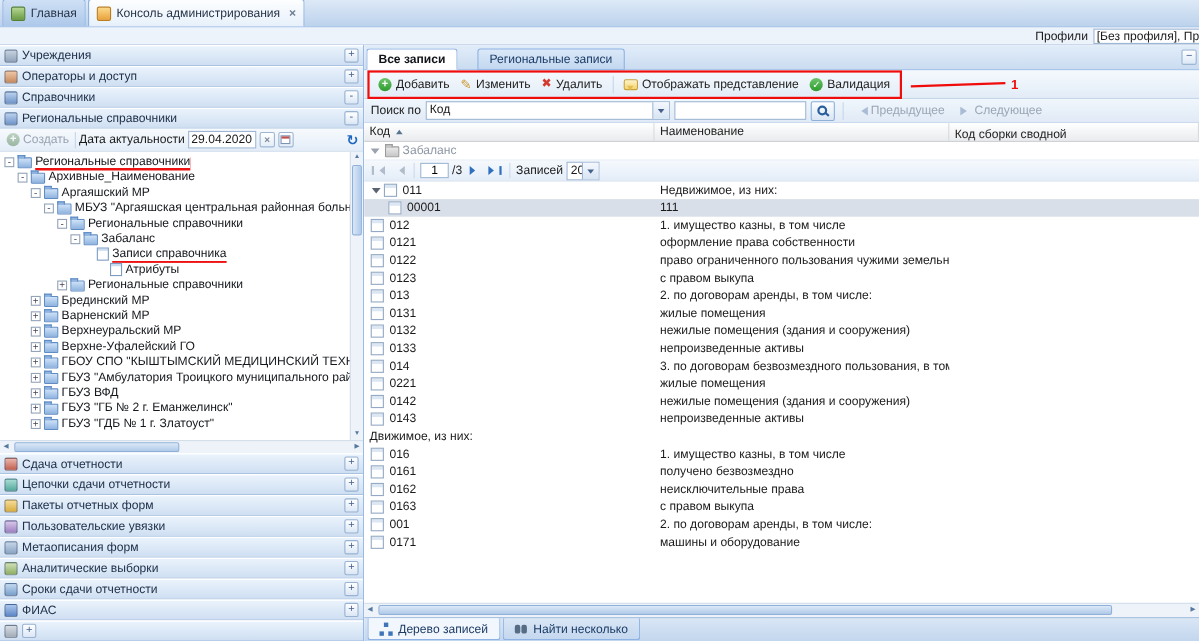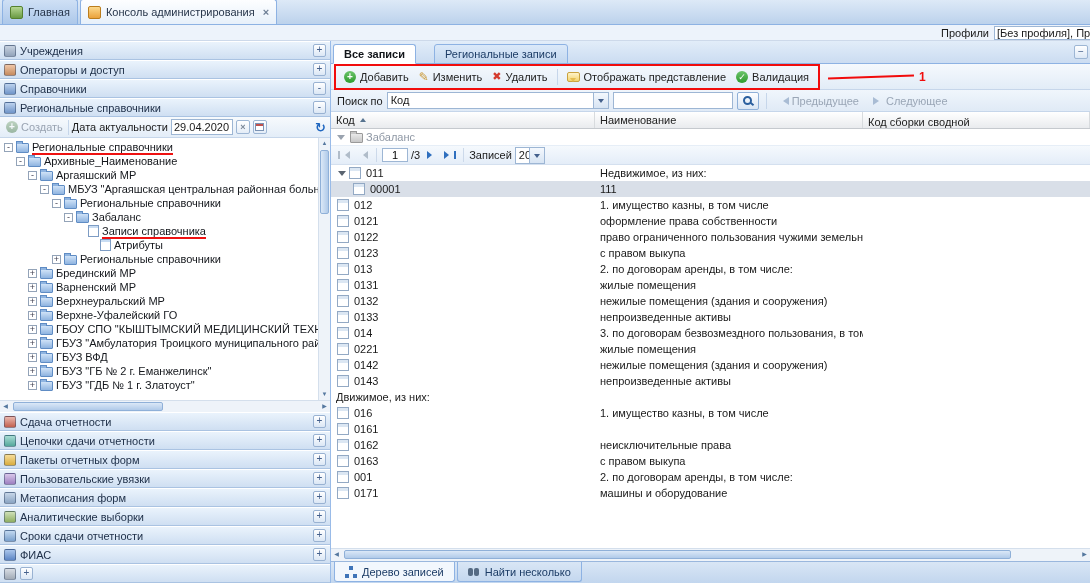--- a/index.html
+++ b/index.html
@@ -665,20 +665,21 @@
     <div class="gcell col-name c-name" data-name="record-name">1. имущество казны, в том числе</div>
     <div class="gcell col-asm" data-name="record-assembly-code"></div>
   </div>
             <div class="grid-row" data-name="grid-row">
     <div class="gcell col-code">
       <span class="g-ind" data-name="row-indent" style="width: 0px;"></span>
 
       <span class="g-icon" data-name="record-icon"></span>
       <span class="g-code" data-name="record-code">0161</span>
     </div>
+    <div class="gcell col-name c-name" data-name="record-name">получено безвозмездно</div>
     <div class="gcell col-asm" data-name="record-assembly-code"></div>
   </div>
             <div class="grid-row" data-name="grid-row">
     <div class="gcell col-code">
       <span class="g-ind" data-name="row-indent" style="width: 0px;"></span>
 
       <span class="g-icon" data-name="record-icon"></span>
       <span class="g-code" data-name="record-code">0162</span>
     </div>
     <div class="gcell col-name c-name" data-name="record-name">неисключительные права</div>

